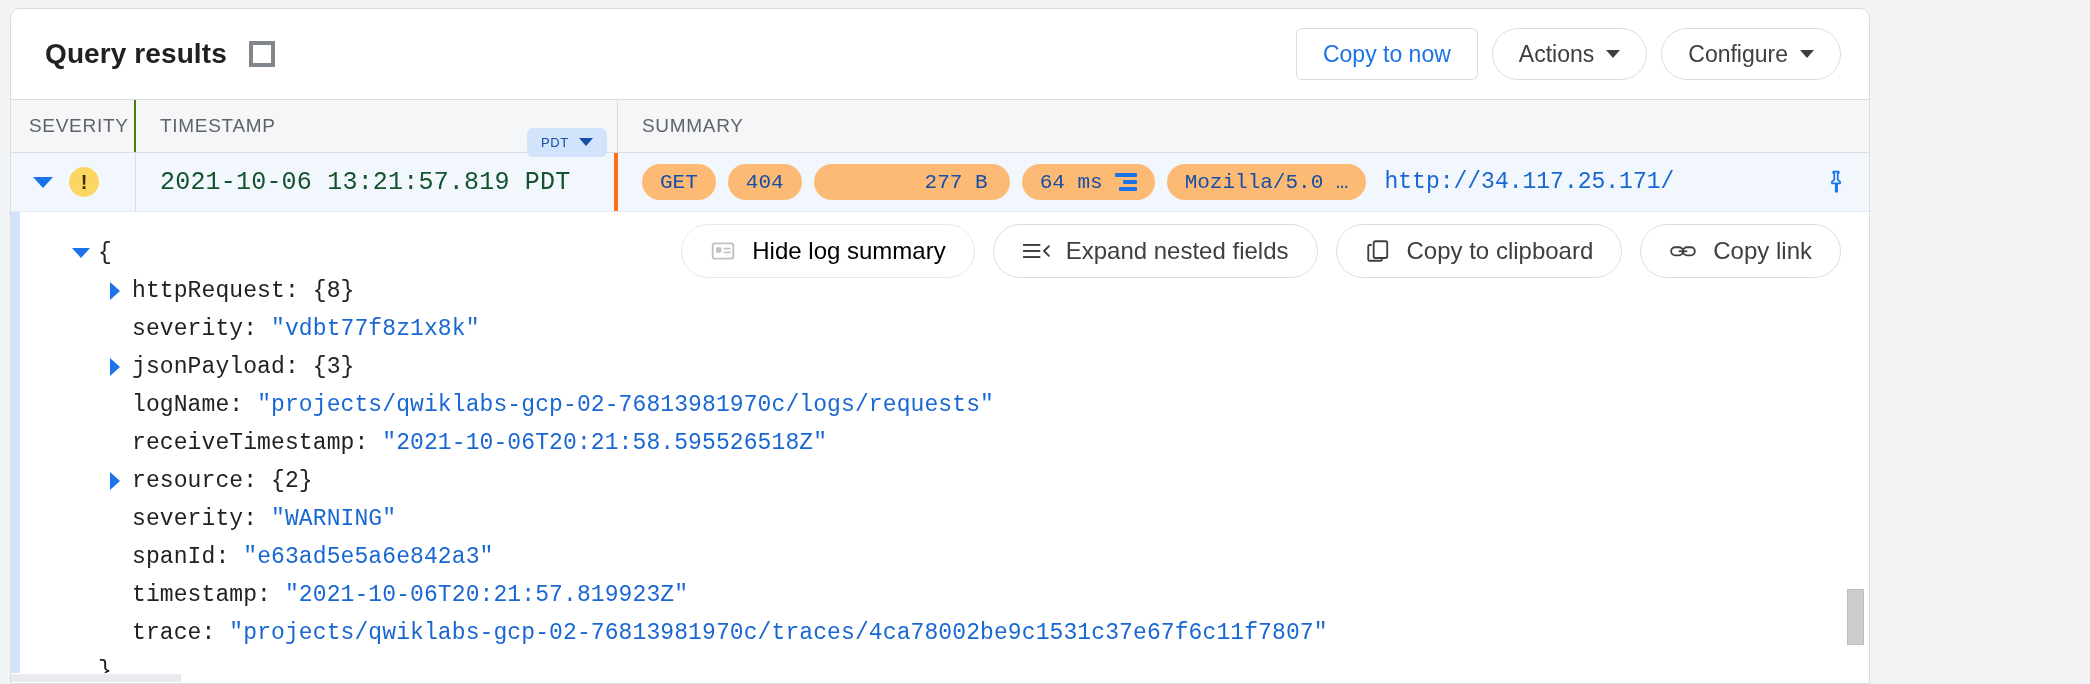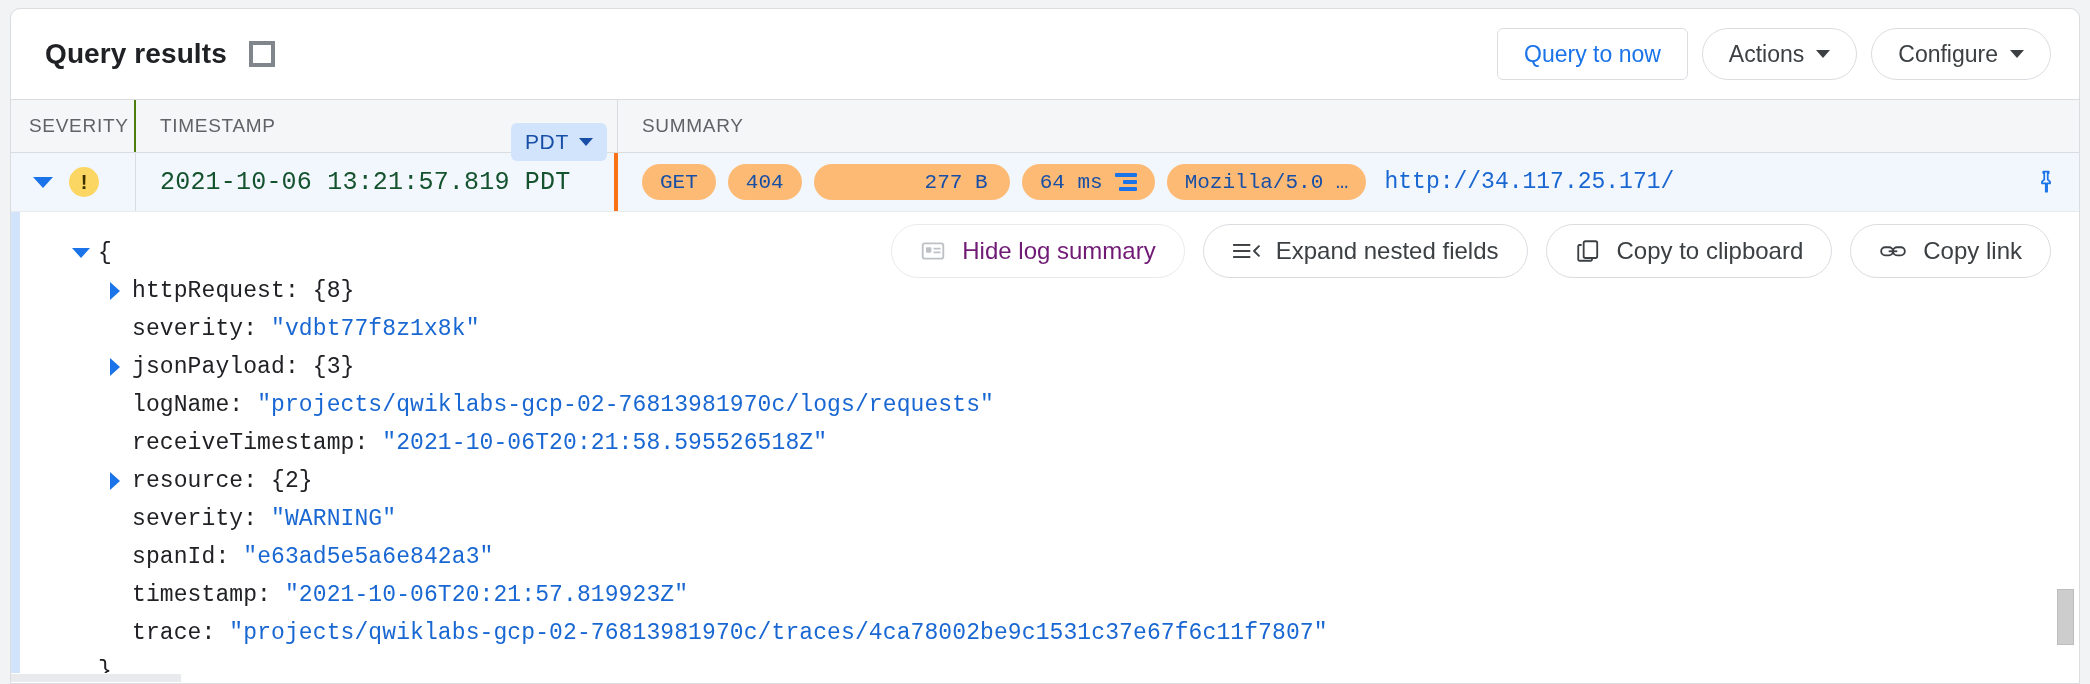--- a/index.html
+++ b/index.html
@@ -14,21 +14,21 @@
     position: relative;
     overflow: hidden;
     background: #f1f3f4;
   }
 
   
   .card {
     position: absolute;
     left: 10px;
     top: 8px;
-    width: 2070px;
+    width: 1860px;
     height: 676px;
     background: #ffffff;
     border: 1px solid #dadce0;
     border-top-left-radius: 10px;
     border-top-right-radius: 10px;
     box-sizing: border-box;
     overflow: hidden;
   }
 
   
@@ -126,21 +126,21 @@
     padding-right: 10px;
     border-right: 1px solid #dadce0;
     justify-content: space-between;
   }
   .tz-chip {
     display: inline-flex;
     align-items: center;
     gap: 10px;
     background: #d2e3fc;
     color: #174ea6;
-    font-size: 21px;
+    font-size: 13px;
     border-radius: 6px;
     padding: 7px 14px;
     cursor: pointer;
     margin-top: 32px;
   }
   .tz-chip .caret { border-top-color: #174ea6; }
   .ch-summary { padding-left: 24px; flex: 1; }
 
   
   .logrow {
@@ -261,21 +261,21 @@
     gap: 18px;
   }
   .btn.small {
     height: 54px;
     font-size: 24px;
     padding: 0 28px;
     border-radius: 28px;
     gap: 16px;
   }
   .btn.disabled {
-    color: #701a75;
+    color: #000000;
     border-color: #e8eaed;
     cursor: default;
   }
 
   
   .json {
     padding: 22px 0 0 44px;
     font-family: "Liberation Mono", monospace;
     font-size: 23px;
     line-height: 38px;
@@ -357,21 +357,21 @@
         <div class="title">Query results</div>
         <span class="fullscreen-icon">
           <i class="tl"></i>
             <i class="tr"></i>
             <i class="bl"></i>
             <i class="br"></i>
         </span>
       </div>
 
       <div class="toolbar-right">
-        <button class="btn square blue-text">Query to now</button>
+        <button class="btn square blue-text">Copy to now</button>
         <button class="btn pill">
           <span>Actions</span>
           <span class="caret"></span>
         </button>
         <button class="btn pill">
           <span>Configure</span>
           <span class="caret"></span>
         </button>
       </div>
     </div>

